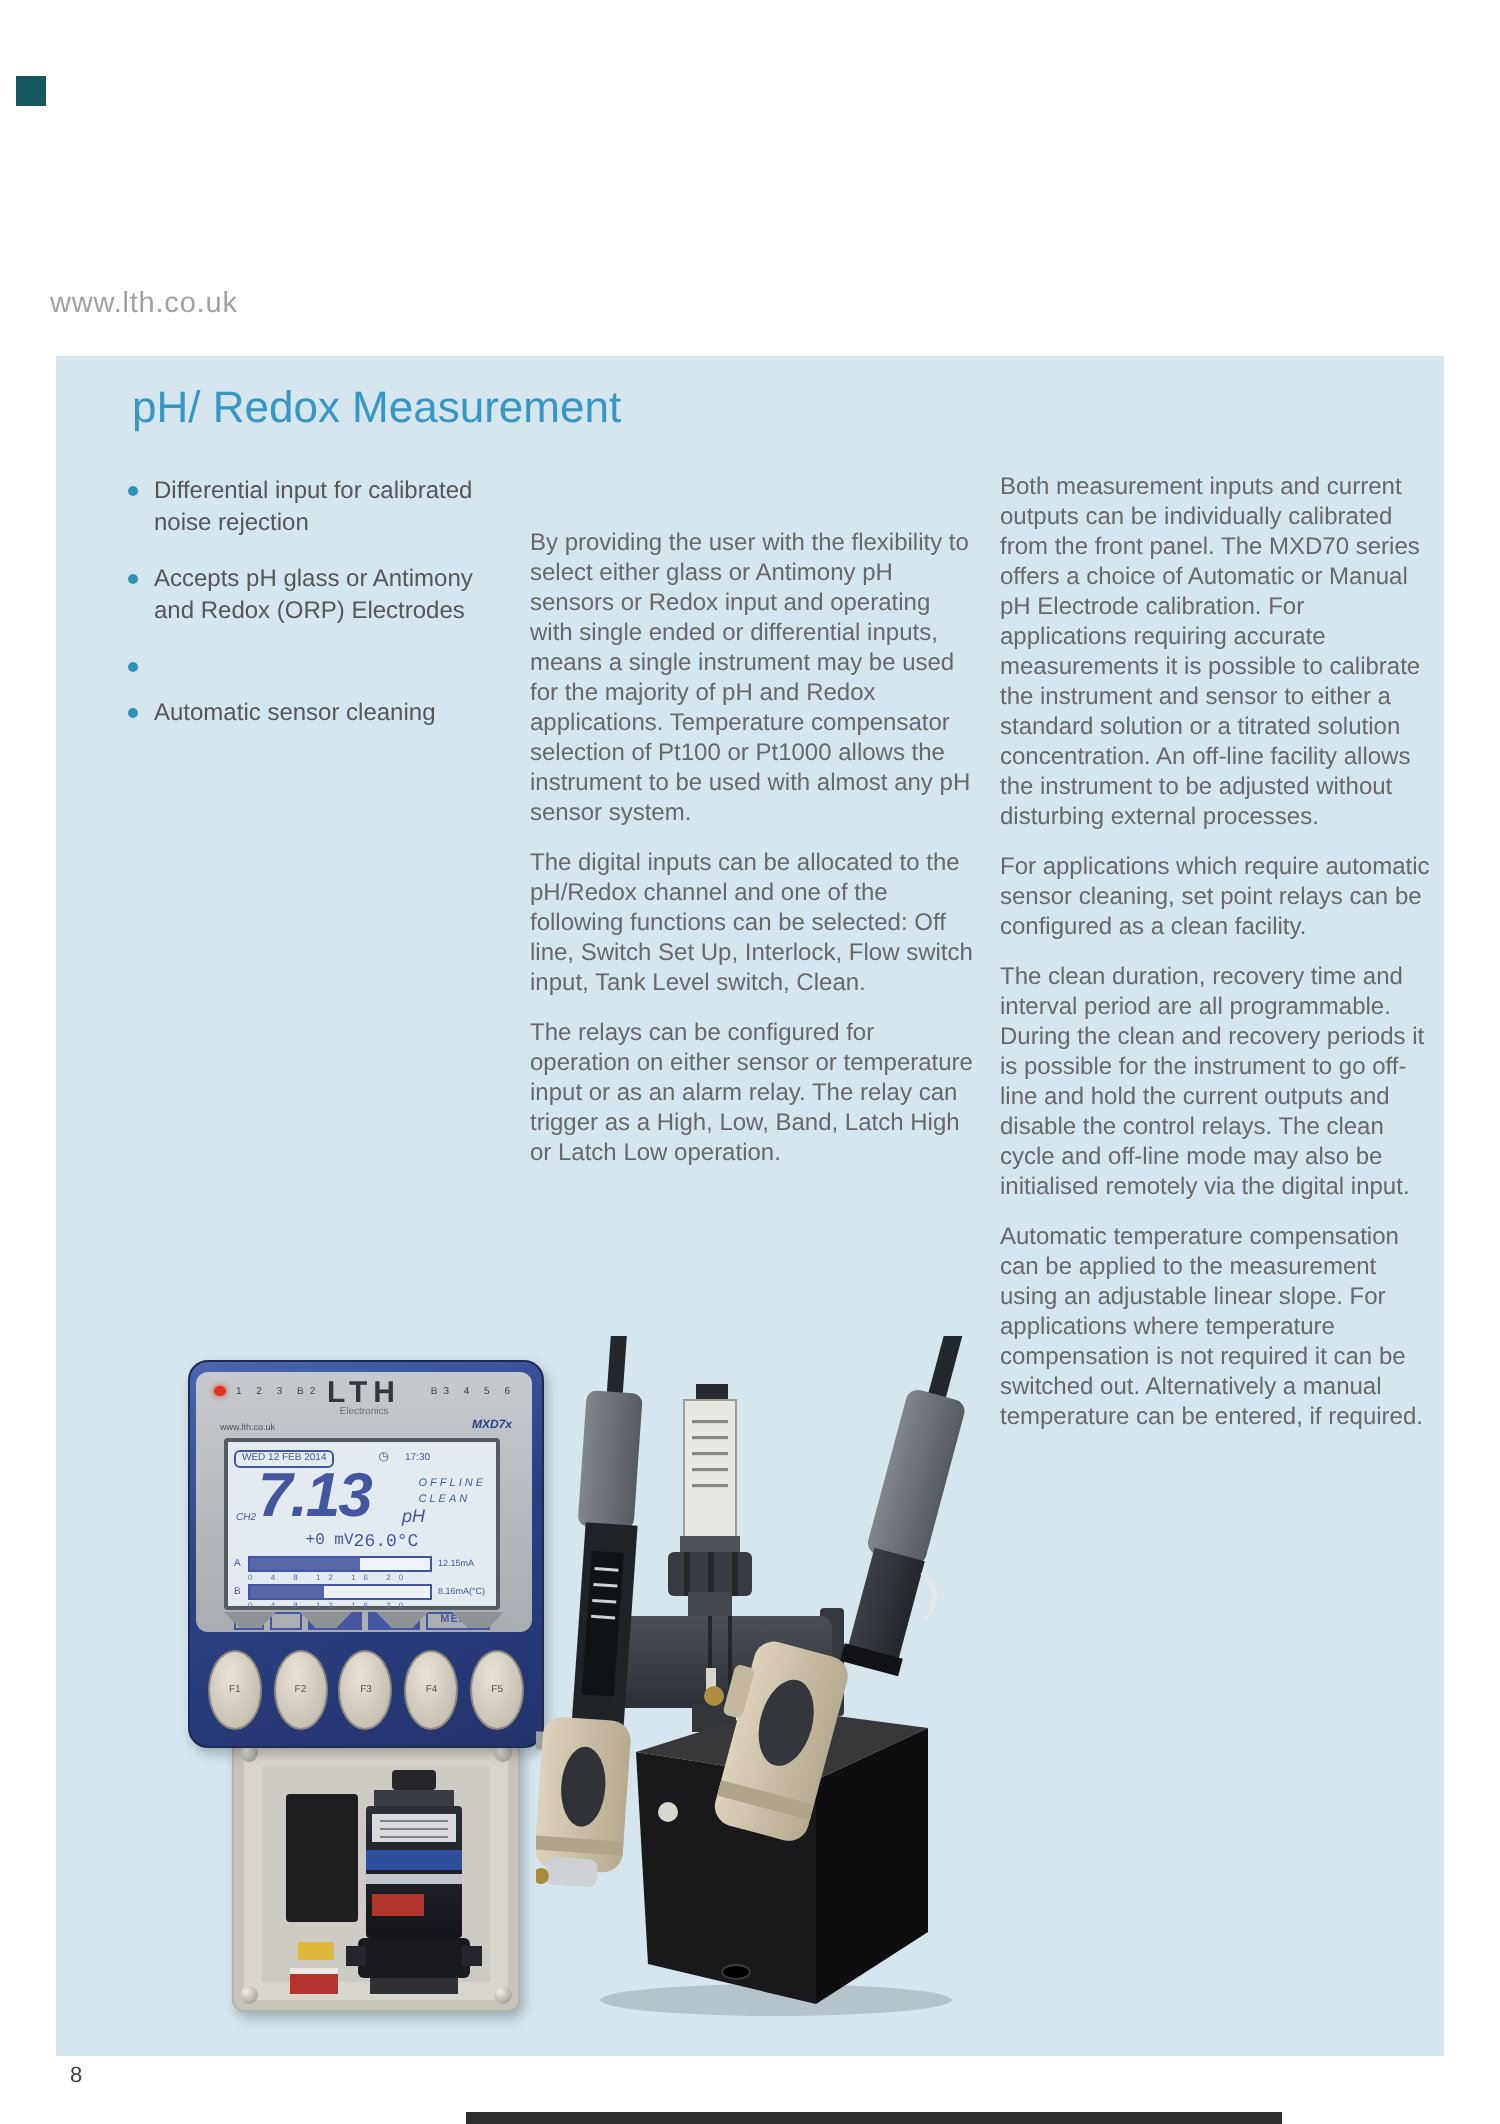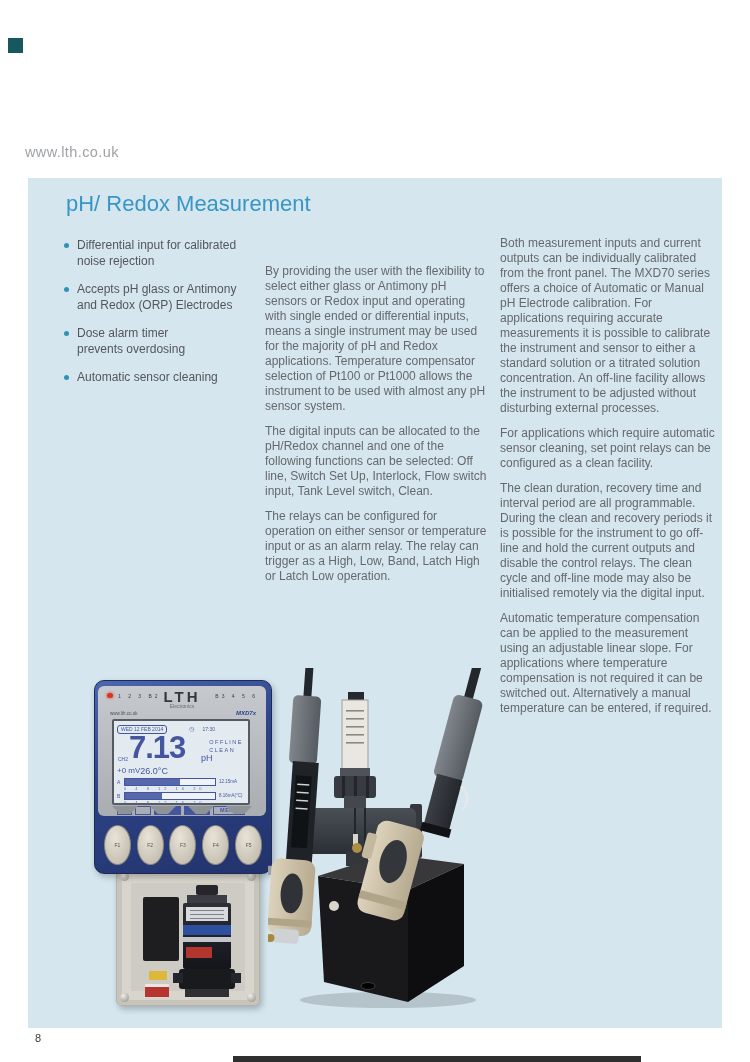--- a/index.html
+++ b/index.html
@@ -38,26 +38,26 @@
   .inst-logo-sub{position:absolute;left:0;right:0;top:17px;text-align:center;font-size:5px;color:#6a6f76;}
   .inst-url{position:absolute;left:12px;top:25px;font-size:4.5px;color:#4c5056;}
   .inst-model{position:absolute;right:10px;top:24px;font-size:6px;font-style:italic;font-weight:bold;color:#2b3f8c;}
 
   .lcd{position:absolute;left:14px;top:33px;width:138px;height:86px;background:#e3ebf1;
       border:2px solid #565b61;border-radius:2px;padding:3px;box-sizing:border-box;color:#4456a0;}
   .lcd-r1{display:flex;align-items:center;height:10px;}
   .lcd-date{border:1px solid #4456a0;border-radius:3px;font-size:5px;padding:0 3px;line-height:7px;}
   .lcd-clock{margin-left:22px;font-size:6px;line-height:6px;}
   .lcd-time{margin-left:8px;font-size:5px;}
-  .lcd-r2{position:relative;height:30px;}
+  .lcd-r2{position:relative;height:30px;font-style:italic;}
   .lcd-ch{position:absolute;left:1px;bottom:2px;font-size:5px;}
   .lcd-ph{position:absolute;left:12px;top:-4px;font-size:31px;font-weight:bold;letter-spacing:-1px;}
   .lcd-phunit{position:absolute;left:84px;bottom:1px;font-size:9px;}
   .lcd-status{position:absolute;right:2px;top:4px;font-size:5.5px;letter-spacing:1.5px;line-height:8px;text-align:left;}
-  .lcd-r3{display:flex;justify-content:flex-start;height:13px;align-items:center;}
+  .lcd-r3{display:flex;justify-content:center;height:13px;align-items:center;font-family:Liberation Mono, monospace;}
   .lcd-mv{font-size:8px;} .lcd-temp{font-size:9px;}
   .lcd-bar{display:flex;align-items:center;height:9px;}
   .lcd-bar .bl{font-size:5px;width:7px;}
   .btrack{width:90px;height:6px;border:1px solid #4456a0;background:#eef3f7;}
   .bfill{height:100%;background:#5668ab;}
   .lcd-bar .bv{font-size:4.5px;margin-left:3px;white-space:nowrap;}
   .lcd-ticks{font-size:4px;letter-spacing:4px;color:#5a6aa8;margin-left:7px;height:5px;line-height:5px;}
   .lcd-btns{display:flex;gap:3px;margin-top:1px;}
   .lcd-btns .k{height:9px;border:1px solid #4456a0;box-sizing:border-box;font-size:6px;line-height:7px;text-align:center;}
   .k.b1,.k.b2{width:16px;} .k.arr{width:28px;background:#4456a0;color:#eef3f7;} 
@@ -122,22 +122,20 @@
           <span class="bullet-text">Differential input for calibrated
 noise rejection</span>
         </li>
       <li>
           <span class="bullet-dot"></span>
           <span class="bullet-text">Accepts pH glass or Antimony
 and Redox (ORP) Electrodes</span>
         </li>
       <li>
           <span class="bullet-dot"></span>
-          <span class="bullet-text">Dose alarm timer
-prevents overdosing</span>
         </li>
       <li>
           <span class="bullet-dot"></span>
           <span class="bullet-text">Automatic sensor cleaning</span>
         </li>
     </ul>
 
     <div class="colA">
       <p>By providing the user with the flexibility to select either glass or Antimony pH sensors or Redox input and operating with single ended or differential inputs, means a single instrument may be used for the majority of pH and Redox applications. Temperature compensator selection of Pt100 or Pt1000 allows the instrument to be used with almost any pH sensor system.</p>
       <p>The digital inputs can be allocated to the pH/Redox channel and one of the following functions can be selected: Off line, Switch Set Up, Interlock, Flow switch input, Tank Level switch, Clean.</p>

